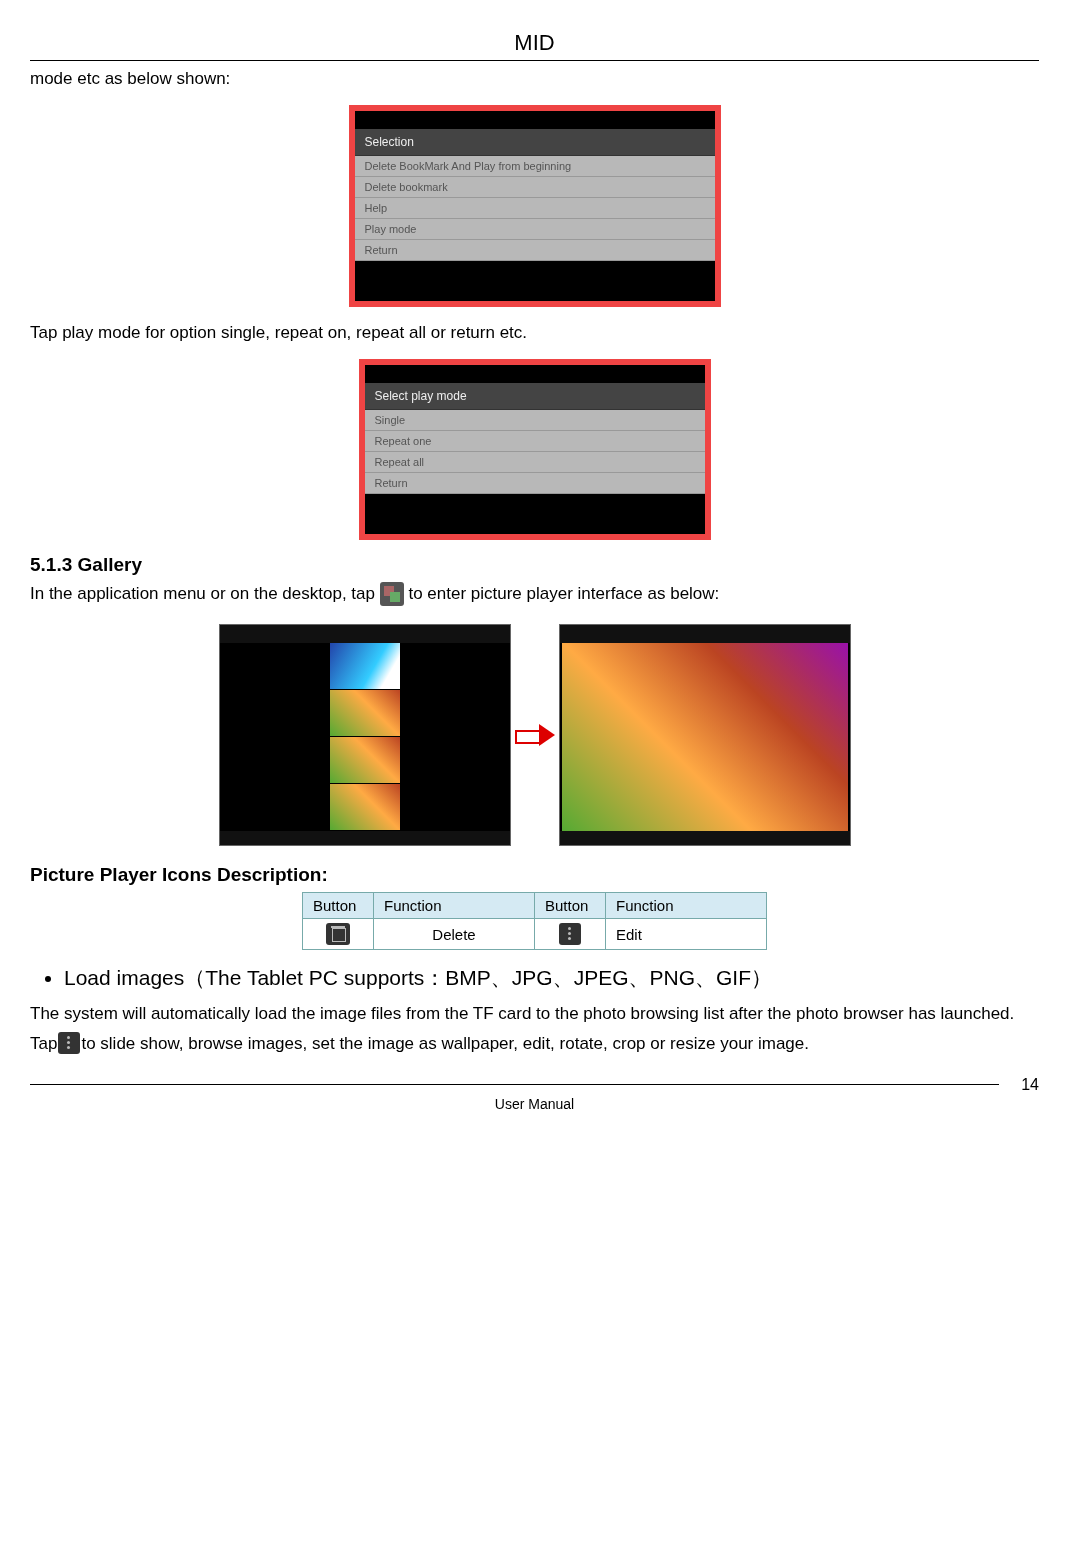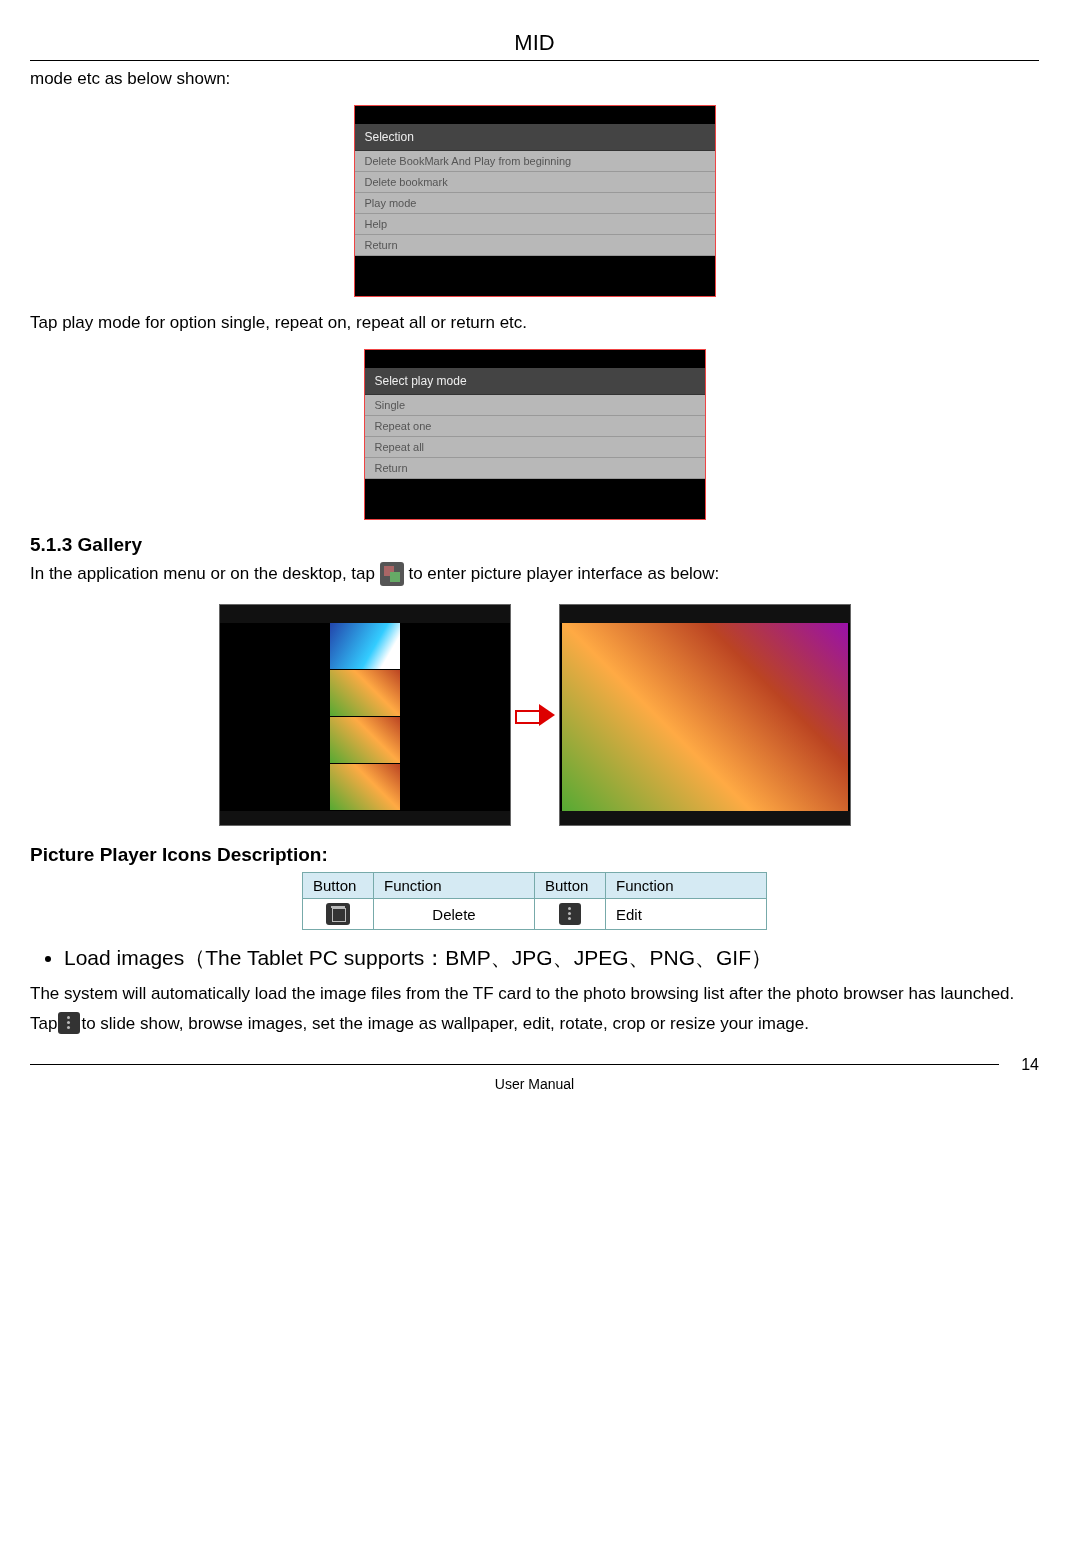--- a/index.html
+++ b/index.html
@@ -30,21 +30,21 @@
     font-weight: bold;
     font-size: 19px;
     margin-top: 14px;
     margin-bottom: 6px;
   }
   .center-block { text-align: center; margin: 14px 0; }
   
   .menu-shot {
     display: inline-block;
     width: 360px;
-    border: 1px solid #ef4444;
+    border: 6px solid #ef4444;
     background: #000;
     text-align: left;
   }
   .menu-header {
     background: #444;
     color: #eee;
     padding: 6px 10px;
     font-size: 12px;
     border-bottom: 1px solid #333;
   }
@@ -163,22 +163,22 @@
 <hr class="thin">
 
 <div class="body-text">mode etc as below shown:</div>
 
 <div class="center-block">
   <div class="menu-shot">
     <div class="menu-preheader"></div>
     <div class="menu-header">Selection</div>
     <div class="menu-item">Delete BookMark And Play from beginning</div>
     <div class="menu-item">Delete bookmark</div>
+    <div class="menu-item">Help</div>
     <div class="menu-item">Play mode</div>
-    <div class="menu-item">Help</div>
     <div class="menu-item">Return</div>
     <div class="menu-footer"></div>
   </div>
 </div>
 
 <div class="body-text">Tap play mode for option single, repeat on, repeat all or return etc.</div>
 
 <div class="center-block">
   <div class="menu-shot" style="width:340px">
     <div class="menu-preheader"></div>

